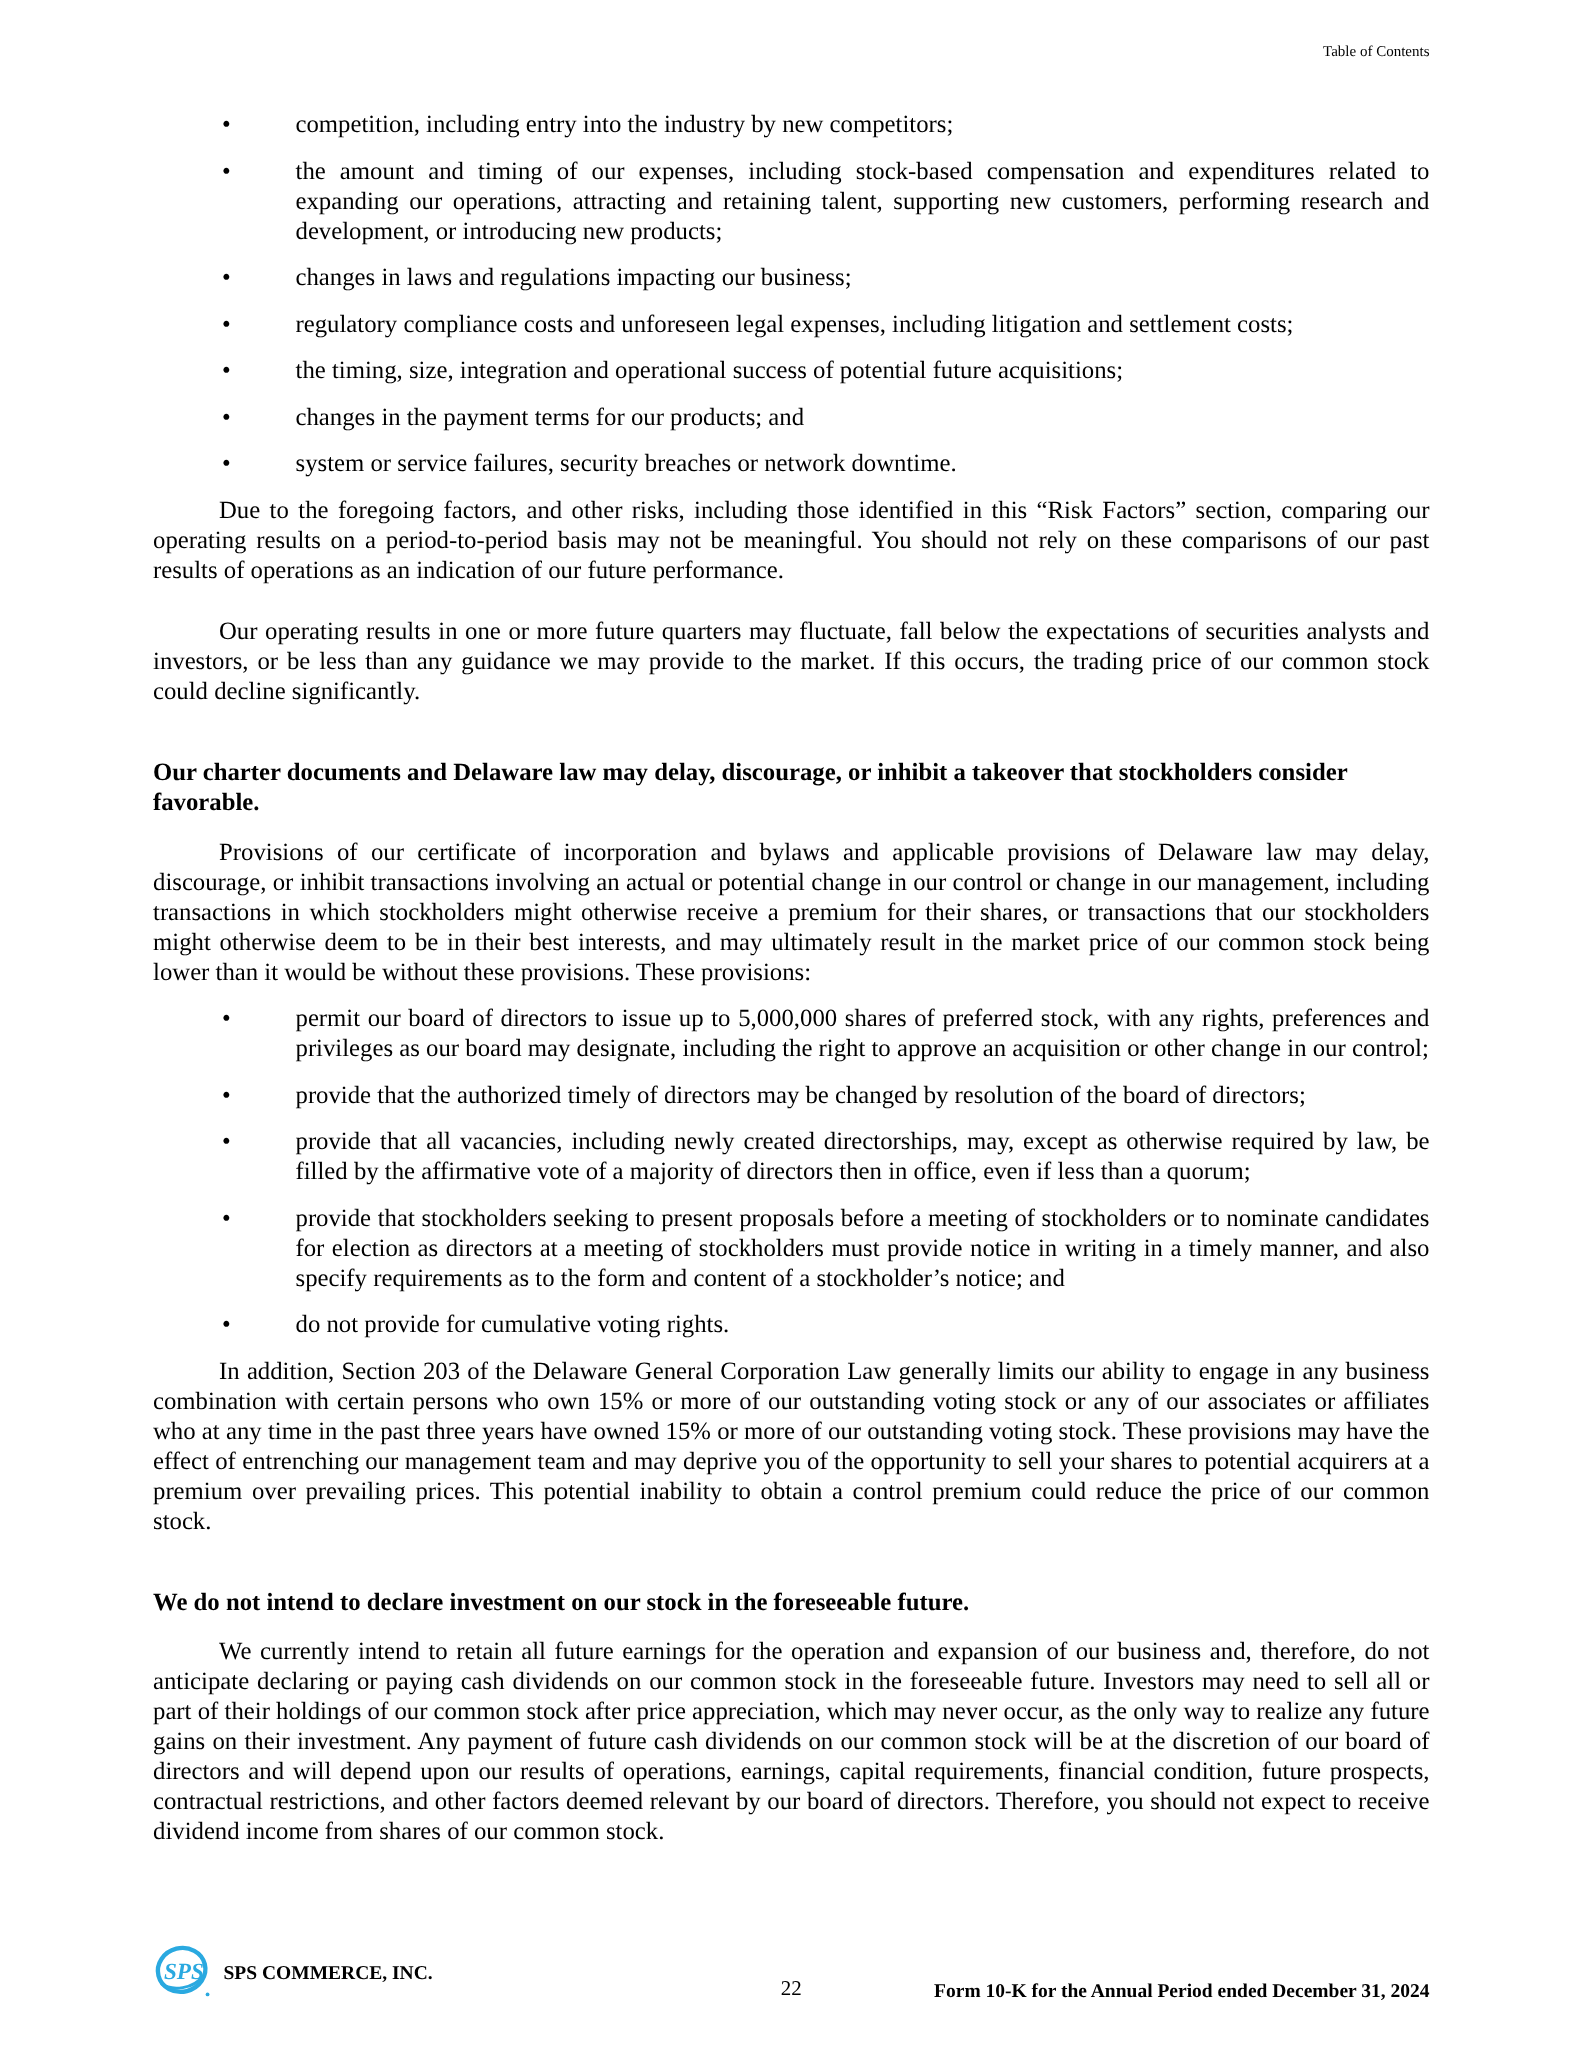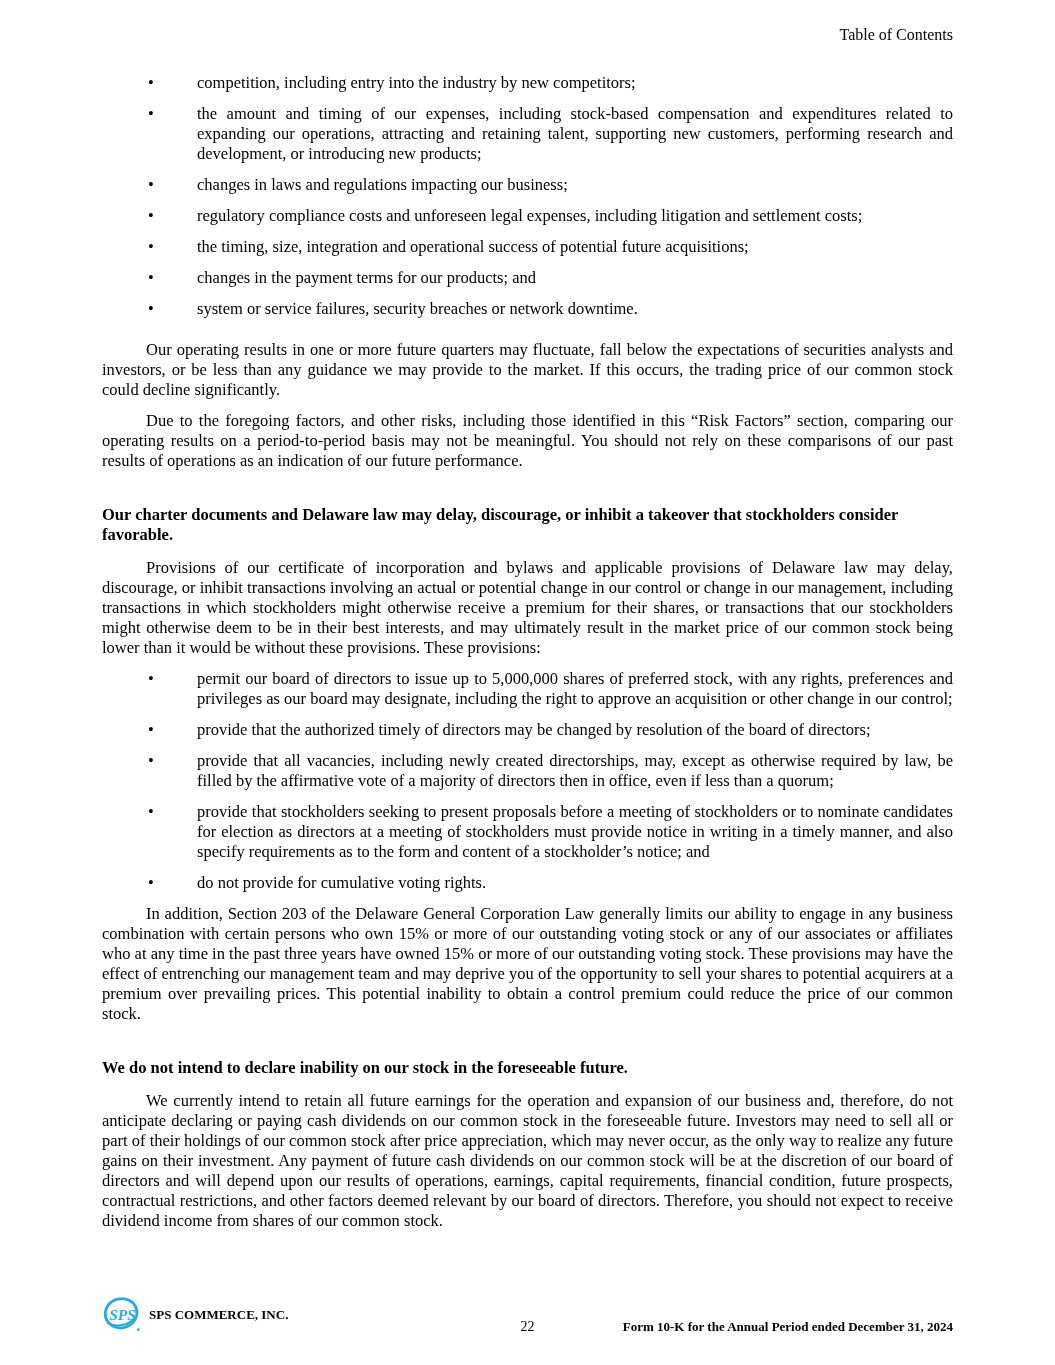--- a/index.html
+++ b/index.html
@@ -15,21 +15,21 @@
     overflow:hidden;
   }
   .content{
     position:absolute;
     left:102px;
     right:102px;
     top:26px;
   }
   .toc-row{
     text-align:right;
-    font-size:16px;
+    font-size:10px;
     line-height:17px;
     margin-bottom:30px;
   }
   .toc-link{color:#000;text-decoration:none;cursor:pointer;}
   .bullet{
     position:relative;
     padding-left:95px;
     text-align:justify;
     margin-bottom:11px;
   }
@@ -119,22 +119,22 @@
     </div>
     <div class="bullet">
       <span class="marker">•</span>
       <span>changes in the payment terms for our products; and</span>
     </div>
     <div class="bullet">
       <span class="marker">•</span>
       <span>system or service failures, security breaches or network downtime.</span>
     </div>
 
+    <p class="para">Due to the foregoing factors, and other risks, including those identified in this “Risk Factors” section, comparing our operating results on a period-to-period basis may not be meaningful. You should not rely on these comparisons of our past results of operations as an indication of our future performance.</p>
     <p class="para para-gap">Our operating results in one or more future quarters may fluctuate, fall below the expectations of securities analysts and investors, or be less than any guidance we may provide to the market. If this occurs, the trading price of our common stock could decline significantly.</p>
-    <p class="para">Due to the foregoing factors, and other risks, including those identified in this “Risk Factors” section, comparing our operating results on a period-to-period basis may not be meaningful. You should not rely on these comparisons of our past results of operations as an indication of our future performance.</p>
 
     <p class="para heading">Our charter documents and Delaware law may delay, discourage, or inhibit a takeover that stockholders consider favorable.</p>
     <p class="para">Provisions of our certificate of incorporation and bylaws and applicable provisions of Delaware law may delay, discourage, or inhibit transactions involving an actual or potential change in our control or change in our management, including transactions in which stockholders might otherwise receive a premium for their shares, or transactions that our stockholders might otherwise deem to be in their best interests, and may ultimately result in the market price of our common stock being lower than it would be without these provisions. These provisions:</p>
 
     <div class="bullet">
       <span class="marker">•</span>
       <span>permit our board of directors to issue up to 5,000,000 shares of preferred stock, with any rights, preferences and privileges as our board may designate, including the right to approve an acquisition or other change in our control;</span>
     </div>
     <div class="bullet">
       <span class="marker">•</span>
@@ -148,21 +148,21 @@
       <span class="marker">•</span>
       <span>provide that stockholders seeking to present proposals before a meeting of stockholders or to nominate candidates for election as directors at a meeting of stockholders must provide notice in writing in a timely manner, and also specify requirements as to the form and content of a stockholder’s notice; and</span>
     </div>
     <div class="bullet">
       <span class="marker">•</span>
       <span>do not provide for cumulative voting rights.</span>
     </div>
 
     <p class="para">In addition, Section 203 of the Delaware General Corporation Law generally limits our ability to engage in any business combination with certain persons who own 15% or more of our outstanding voting stock or any of our associates or affiliates who at any time in the past three years have owned 15% or more of our outstanding voting stock. These provisions may have the effect of entrenching our management team and may deprive you of the opportunity to sell your shares to potential acquirers at a premium over prevailing prices. This potential inability to obtain a control premium could reduce the price of our common stock.</p>
 
-    <p class="para heading">We do not intend to declare inability on our stock in the foreseeable future.</p>
+    <p class="para heading">We do not intend to declare investment on our stock in the foreseeable future.</p>
     <p class="para">We currently intend to retain all future earnings for the operation and expansion of our business and, therefore, do not anticipate declaring or paying cash dividends on our common stock in the foreseeable future. Investors may need to sell all or part of their holdings of our common stock after price appreciation, which may never occur, as the only way to realize any future gains on their investment. Any payment of future cash dividends on our common stock will be at the discretion of our board of directors and will depend upon our results of operations, earnings, capital requirements, financial condition, future prospects, contractual restrictions, and other factors deemed relevant by our board of directors. Therefore, you should not expect to receive dividend income from shares of our common stock.</p>
 
   </div>
 
   <div class="footer">
     <div class="footer-left">
       <svg class="logo" width="40" height="46" viewBox="0 0 44 50">
         <g fill="none" stroke="#2AA9E0">
           <ellipse cx="21" cy="22" rx="17.5" ry="16" stroke-width="3.2" transform="rotate(-14 21 22)"></ellipse>
           <path d="M6 32 C 14 38, 30 36, 37 26" stroke-width="2.2"></path>

